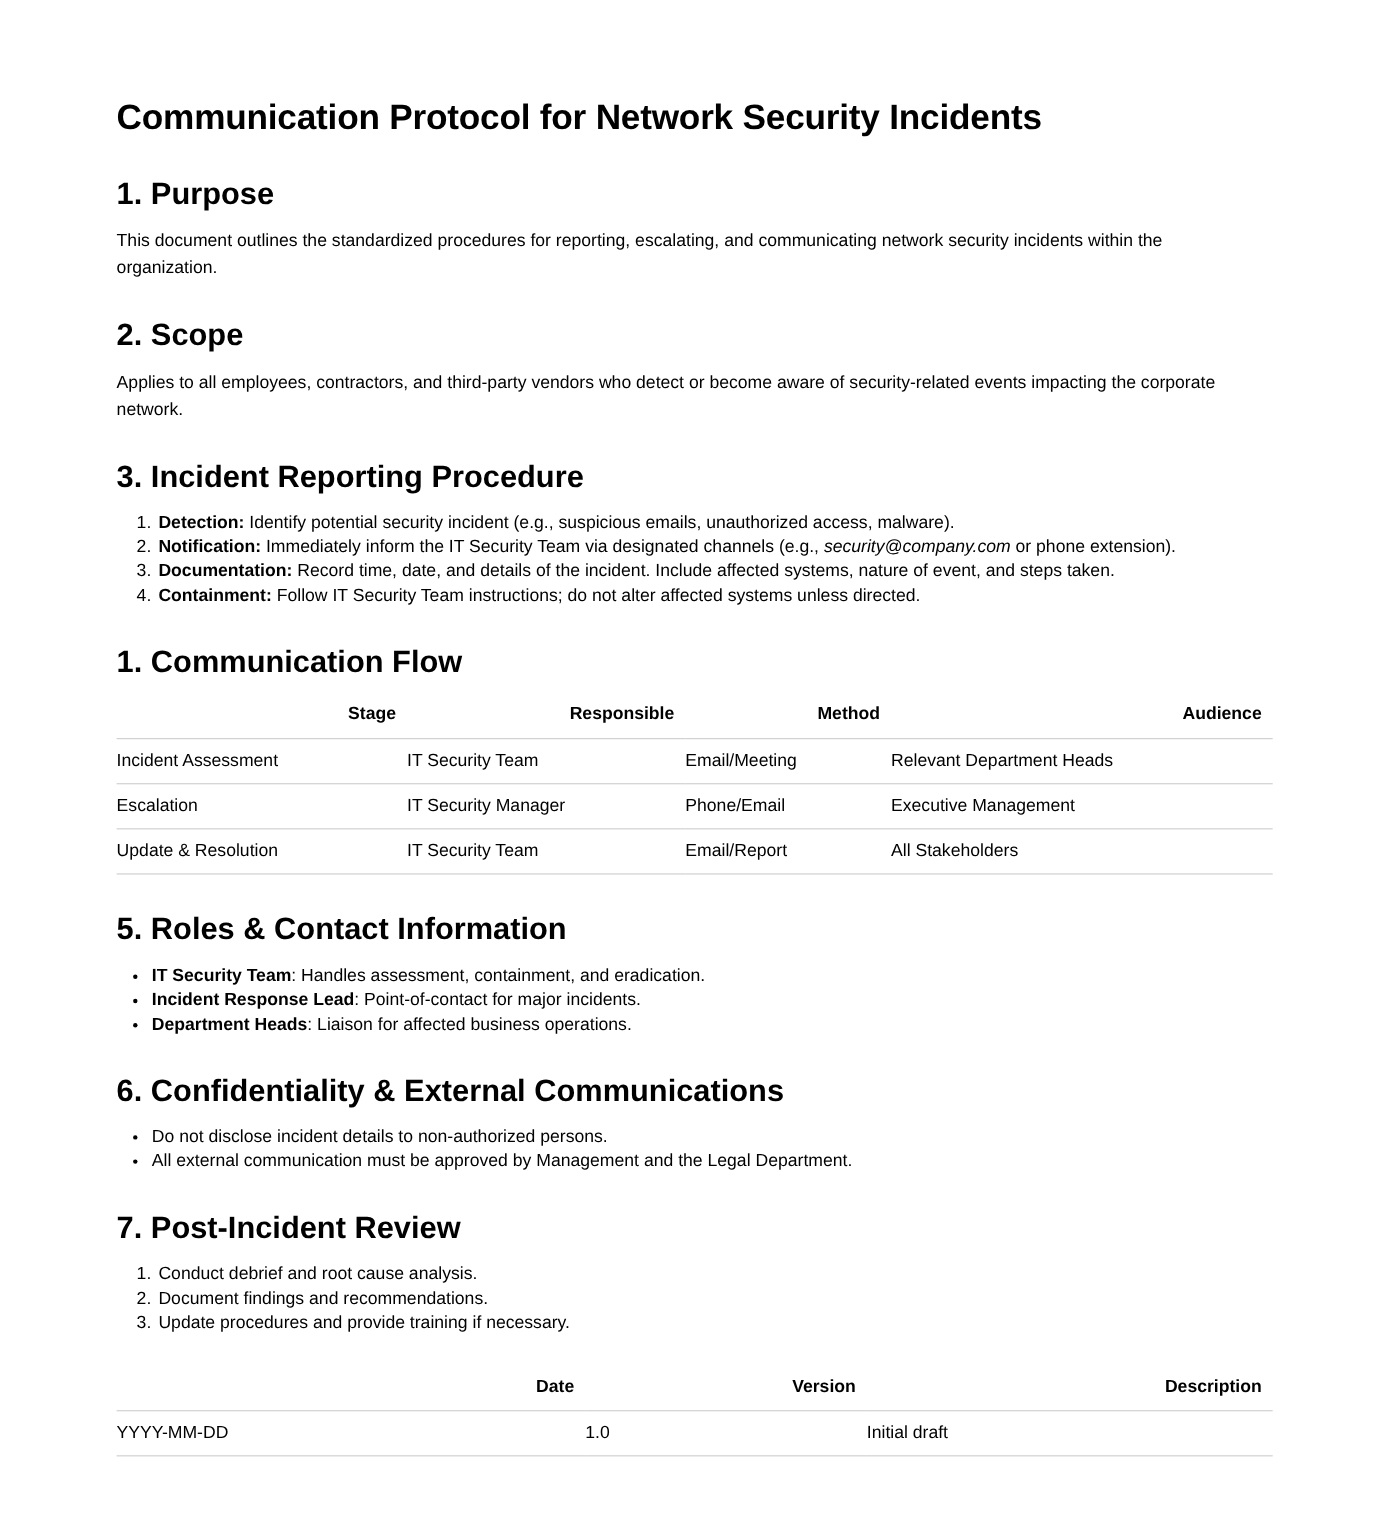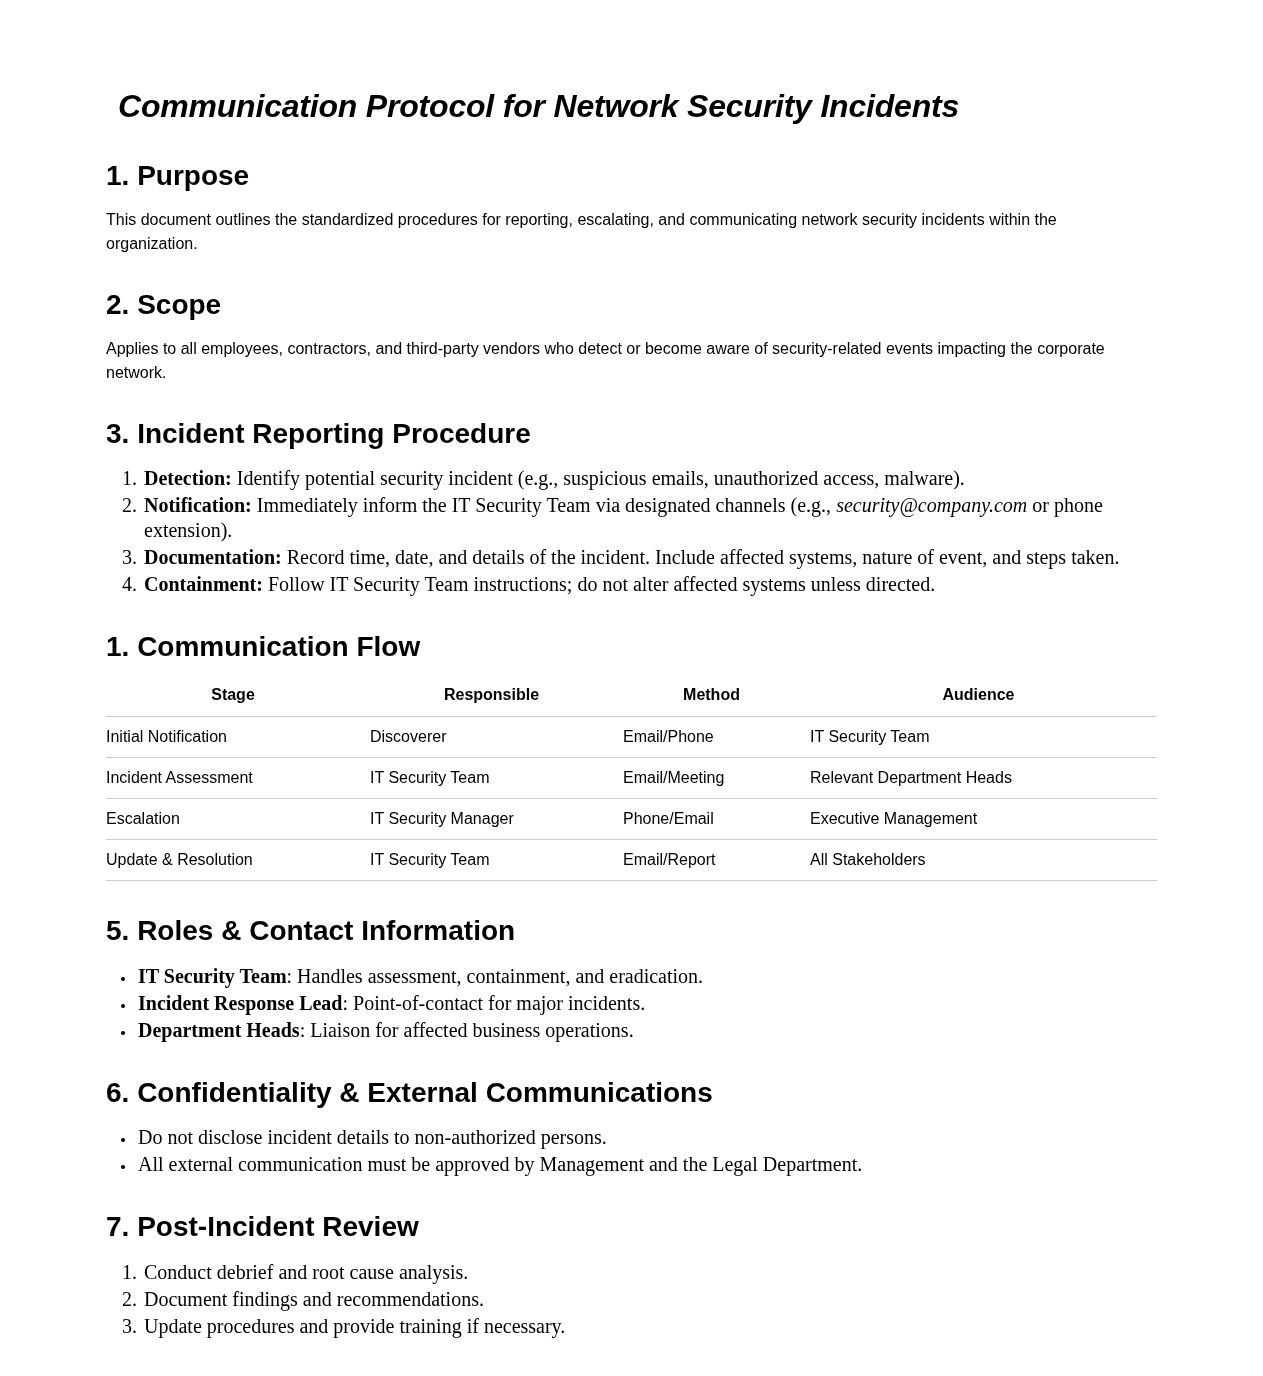--- a/index.html
+++ b/index.html
@@ -22,65 +22,63 @@
     background: #ffffff;
   }
   .content {
     width: 1051px;
   }
 
   h1.doc-title {
     font-size: 32px;
     font-weight: bold;
     line-height: 1.15;
-    margin: 0 0 34px 12px;
+    margin: 0 0 34px 0;
     letter-spacing: -0.2px;
-    font-style: italic;
   }
   h2.section-title {
     font-size: 28px;
     font-weight: bold;
     line-height: 1.2;
     margin: 0 0 16px 0;
   }
   .section {
     margin-bottom: 33px;
   }
   p.body-text {
     font-size: 16px;
     line-height: 1.45;
     margin: 0;
     max-width: 1010px;
   }
 
   ol.num-list, ul.bul-list {
-    font-size: 20px;
+    font-size: 16px;
     line-height: 1.25;
     margin: 0;
     padding-left: 34px;
-    font-family: Liberation Serif, serif;
   }
   ol.num-list { padding-left: 36px; }
   ul.bul-list { padding-left: 30px; }
   ol.num-list li, ul.bul-list li {
     margin: 0 0 2px 0;
     padding-left: 2px;
   }
   ul.bul-list li::marker { font-size: 14px; }
   .b { font-weight: bold; }
   .i { font-style: italic; }
 
   table.doc-table {
     border-collapse: collapse;
     width: 1051px;
     font-size: 16px;
     margin: 0;
   }
   table.doc-table th {
-    text-align: center;
+    text-align: right;
     font-weight: bold;
     padding: 6px 10px 12px 0;
     border: none;
     vertical-align: bottom;
   }
   table.doc-table td {
     text-align: left;
     padding: 11px 10px 11px 0;
     border-top: 1px solid #cccccc;
     vertical-align: middle;
@@ -142,26 +140,20 @@
           <thead>
             <tr>
               <th>Stage</th>
               <th>Responsible</th>
               <th>Method</th>
               <th>Audience</th>
             </tr>
           </thead>
           <tbody>
             <tr>
-              <td>Initial Notification</td>
-              <td>Discoverer</td>
-              <td>Email/Phone</td>
-              <td>IT Security Team</td>
-            </tr>
-            <tr>
               <td>Incident Assessment</td>
               <td>IT Security Team</td>
               <td>Email/Meeting</td>
               <td>Relevant Department Heads</td>
             </tr>
             <tr>
               <td>Escalation</td>
               <td>IT Security Manager</td>
               <td>Phone/Email</td>
               <td>Executive Management</td>

